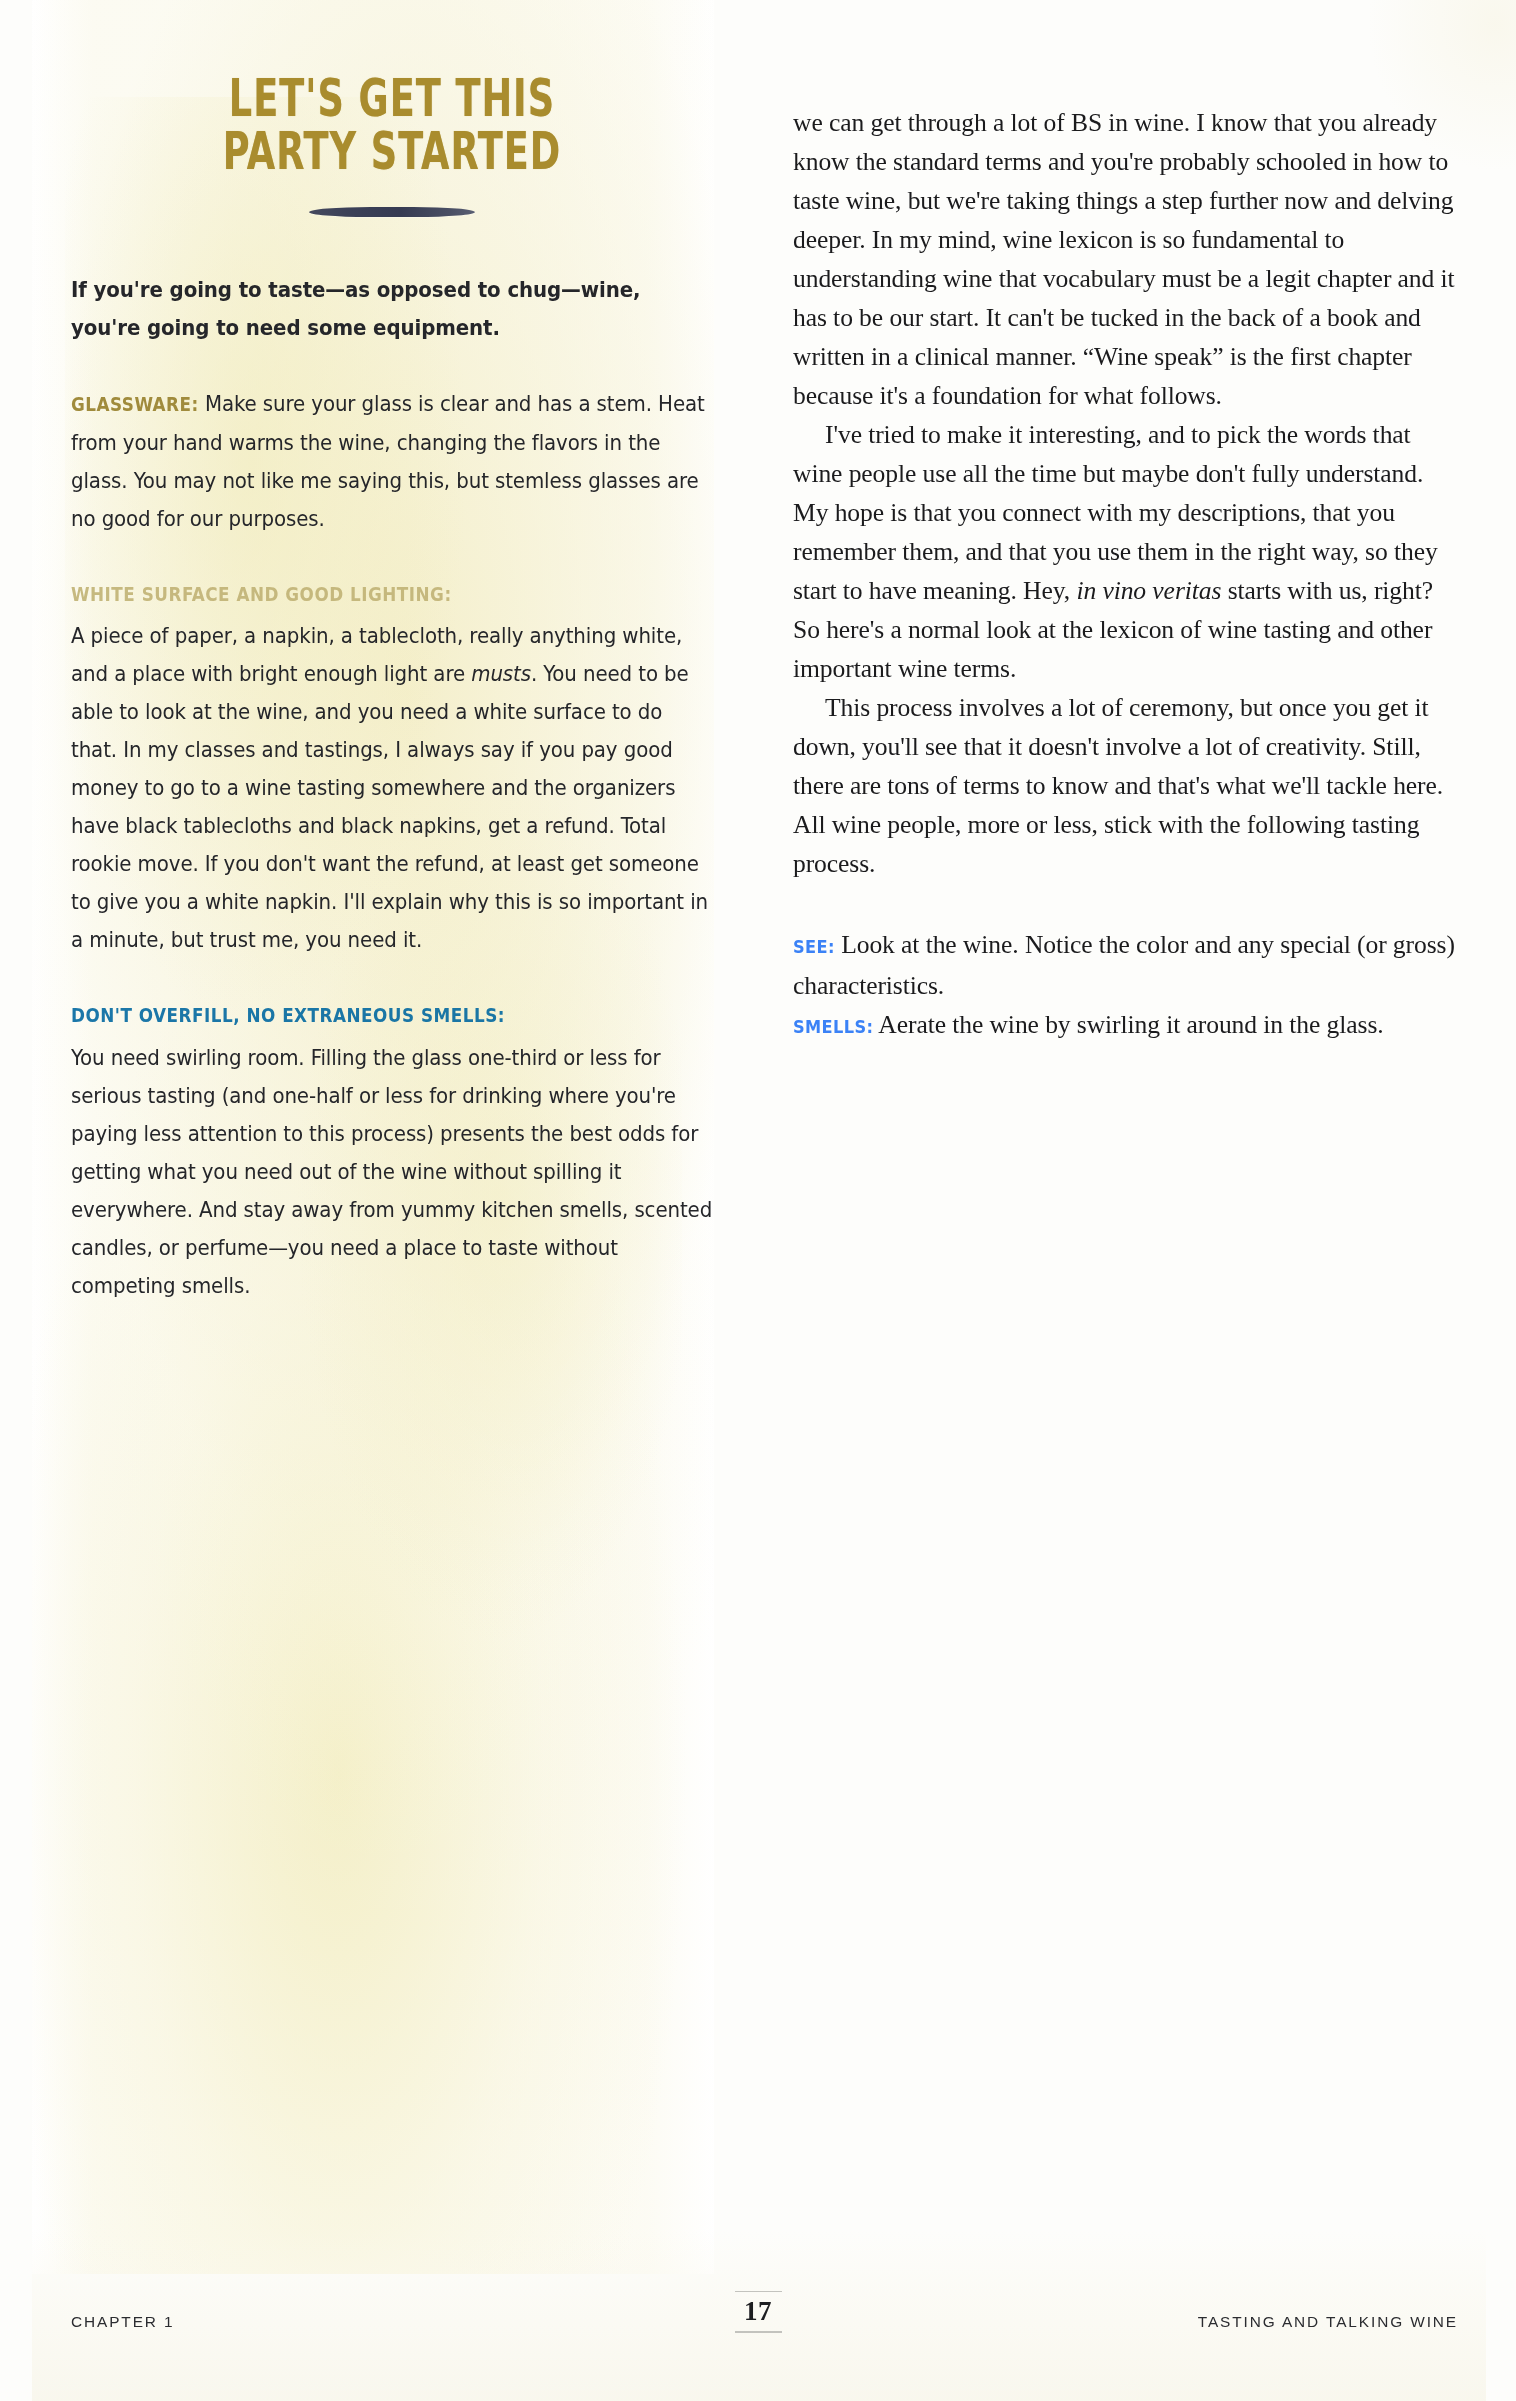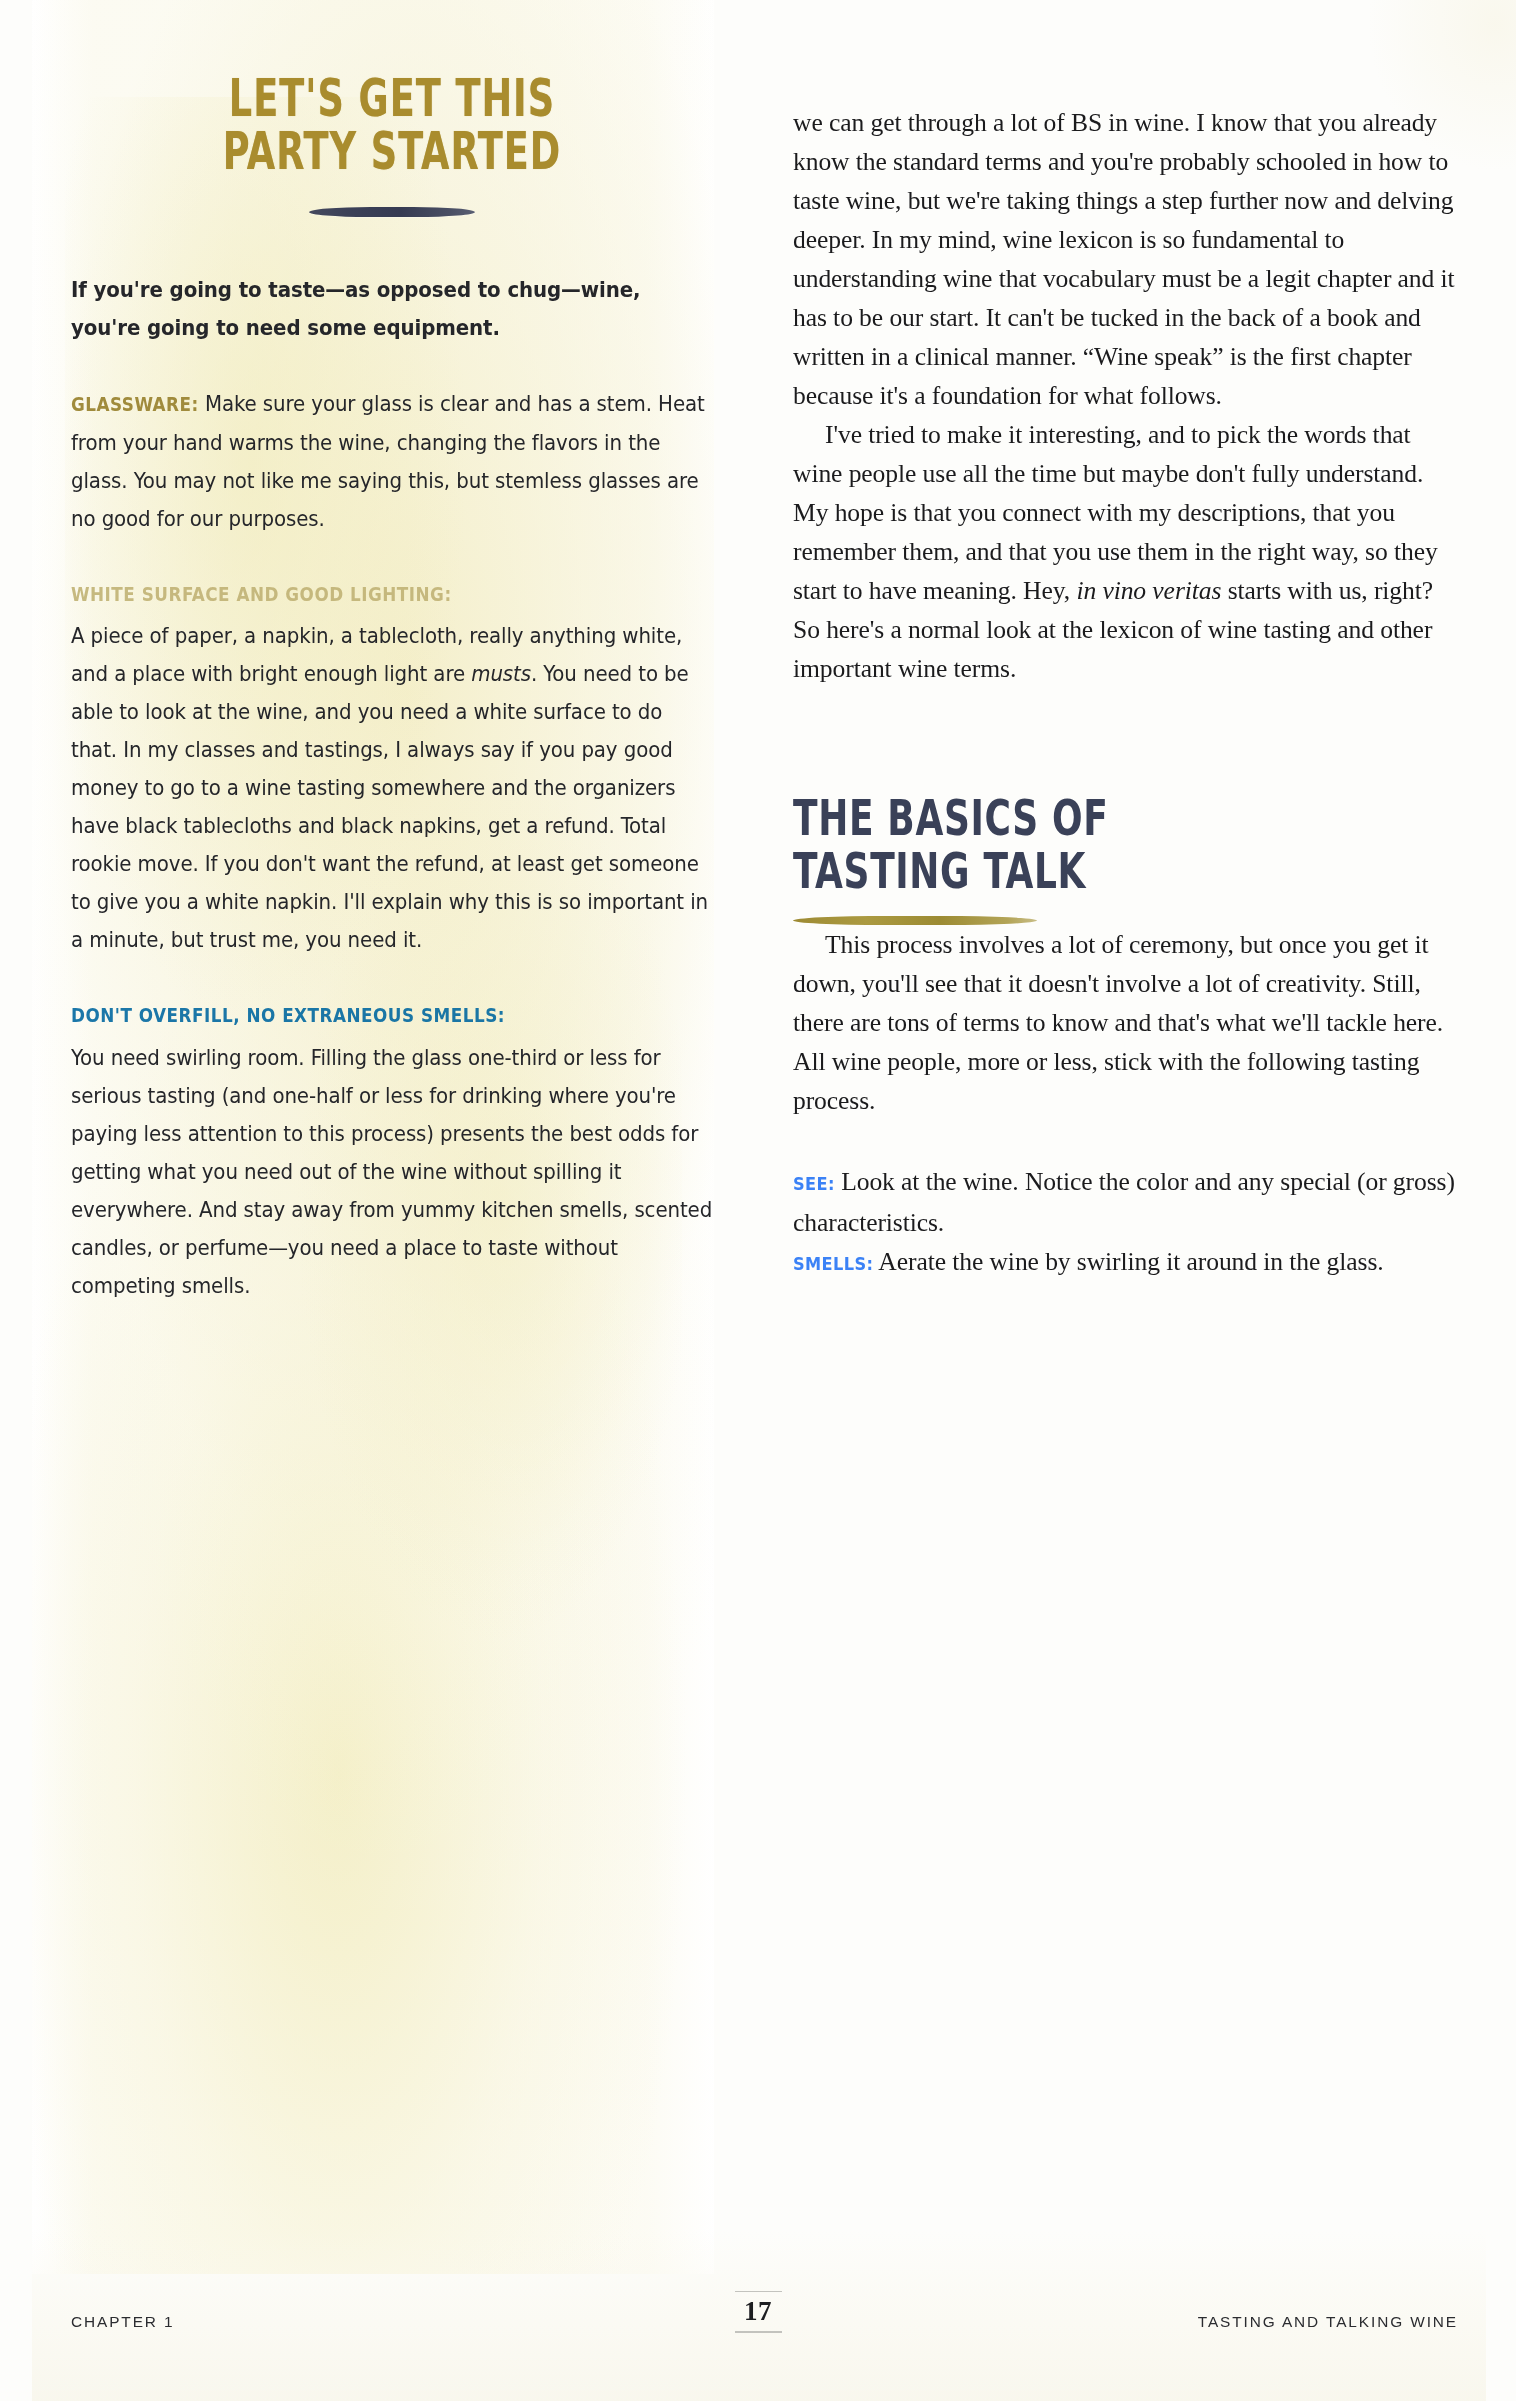--- a/index.html
+++ b/index.html
@@ -222,25 +222,20 @@
   <p class="sans-body"><span class="kicker block faded2">DON'T OVERFILL, NO EXTRANEOUS SMELLS:</span><span>You need swirling room. Filling the glass one-third or less for serious tasting (and one-half or less for drinking where you're paying less attention to this process) presents the best odds for getting what you need out of the wine without spilling it everywhere. And stay away from yummy kitchen smells, scented candles, or perfume—you need a place to taste without competing smells.</span></p>
 
 </div>
 
 <div class="col-right">
 
   <p class="serif-body">we can get through a lot of BS in wine. I know that you already know the standard terms and you're probably schooled in how to taste wine, but we're taking things a step further now and delving deeper. In my mind, wine lexicon is so fundamental to understanding wine that vocabulary must be a legit chapter and it has to be our start. It can't be tucked in the back of a book and written in a clinical manner. “Wine speak” is the first chapter because it's a foundation for what follows.</p>
 
   <p class="serif-body indent"><span>I've tried to make it interesting, and to pick the words that wine people use all the time but maybe don't fully understand. My hope is that you connect with my descriptions, that you remember them, and that you use them in the right way, so they start to have meaning. Hey, </span><i>in vino veritas</i><span> starts with us, right? So here's a normal look at the lexicon of wine tasting and other important wine terms.</span></p>
 
-  <div class="section-head">
-    <span class="line">THE BASICS OF</span>
-    <span class="line">TASTING TALK</span>
-    <div class="gold-rule"></div>
-  </div>
 
 
   <p class="serif-body indent">This process involves a lot of ceremony, but once you get it down, you'll see that it doesn't involve a lot of creativity. Still, there are tons of terms to know and that's what we'll tackle here. All wine people, more or less, stick with the following tasting process.</p>
 
   <div class="steps">
     <p class="serif-body"><span class="term">SEE:</span><span> Look at the wine. Notice the color and any special (or gross) characteristics.</span></p>
     <p class="serif-body"><span class="term">SMELLS:</span><span> Aerate the wine by swirling it around in the glass.</span></p>
   </div>
 
 </div>

